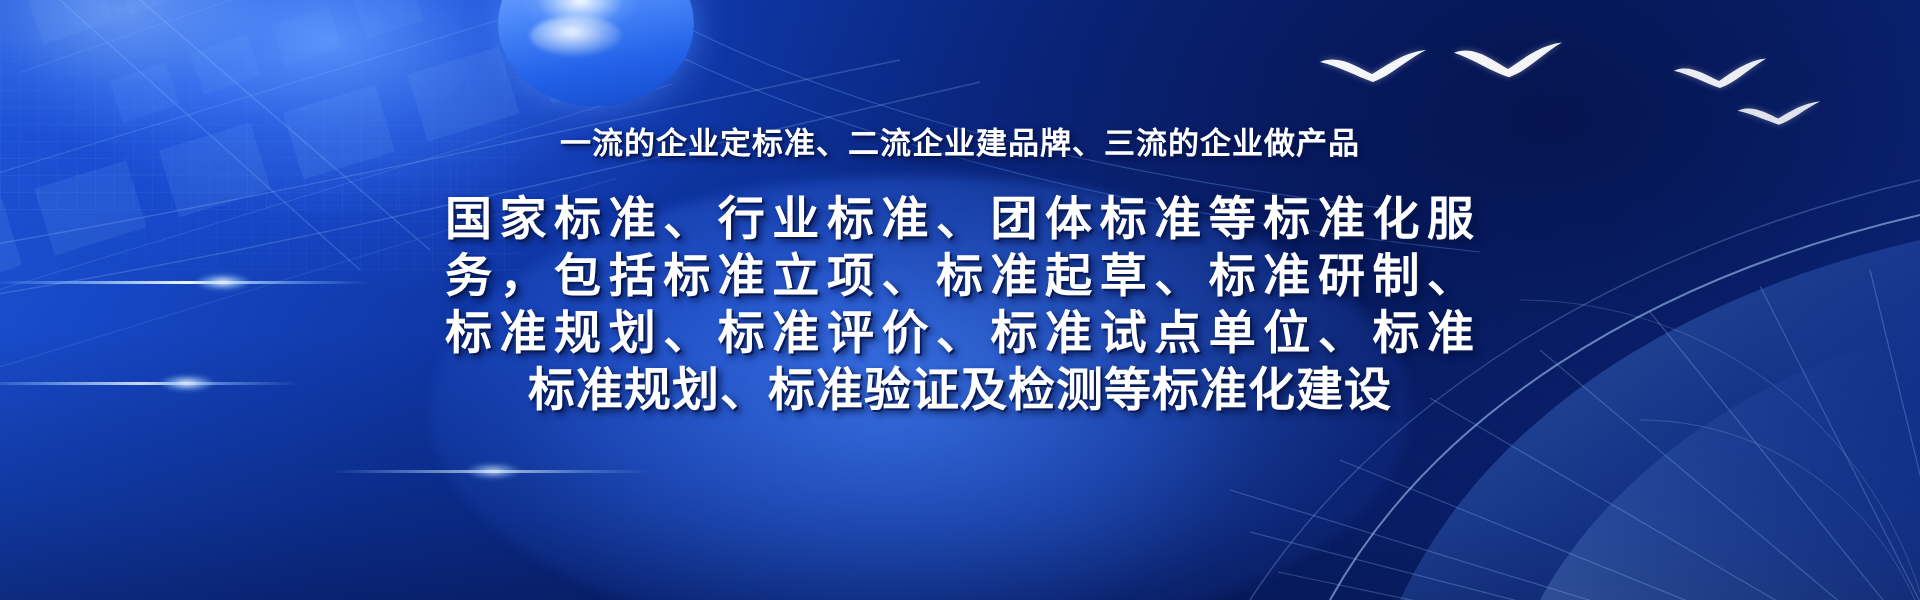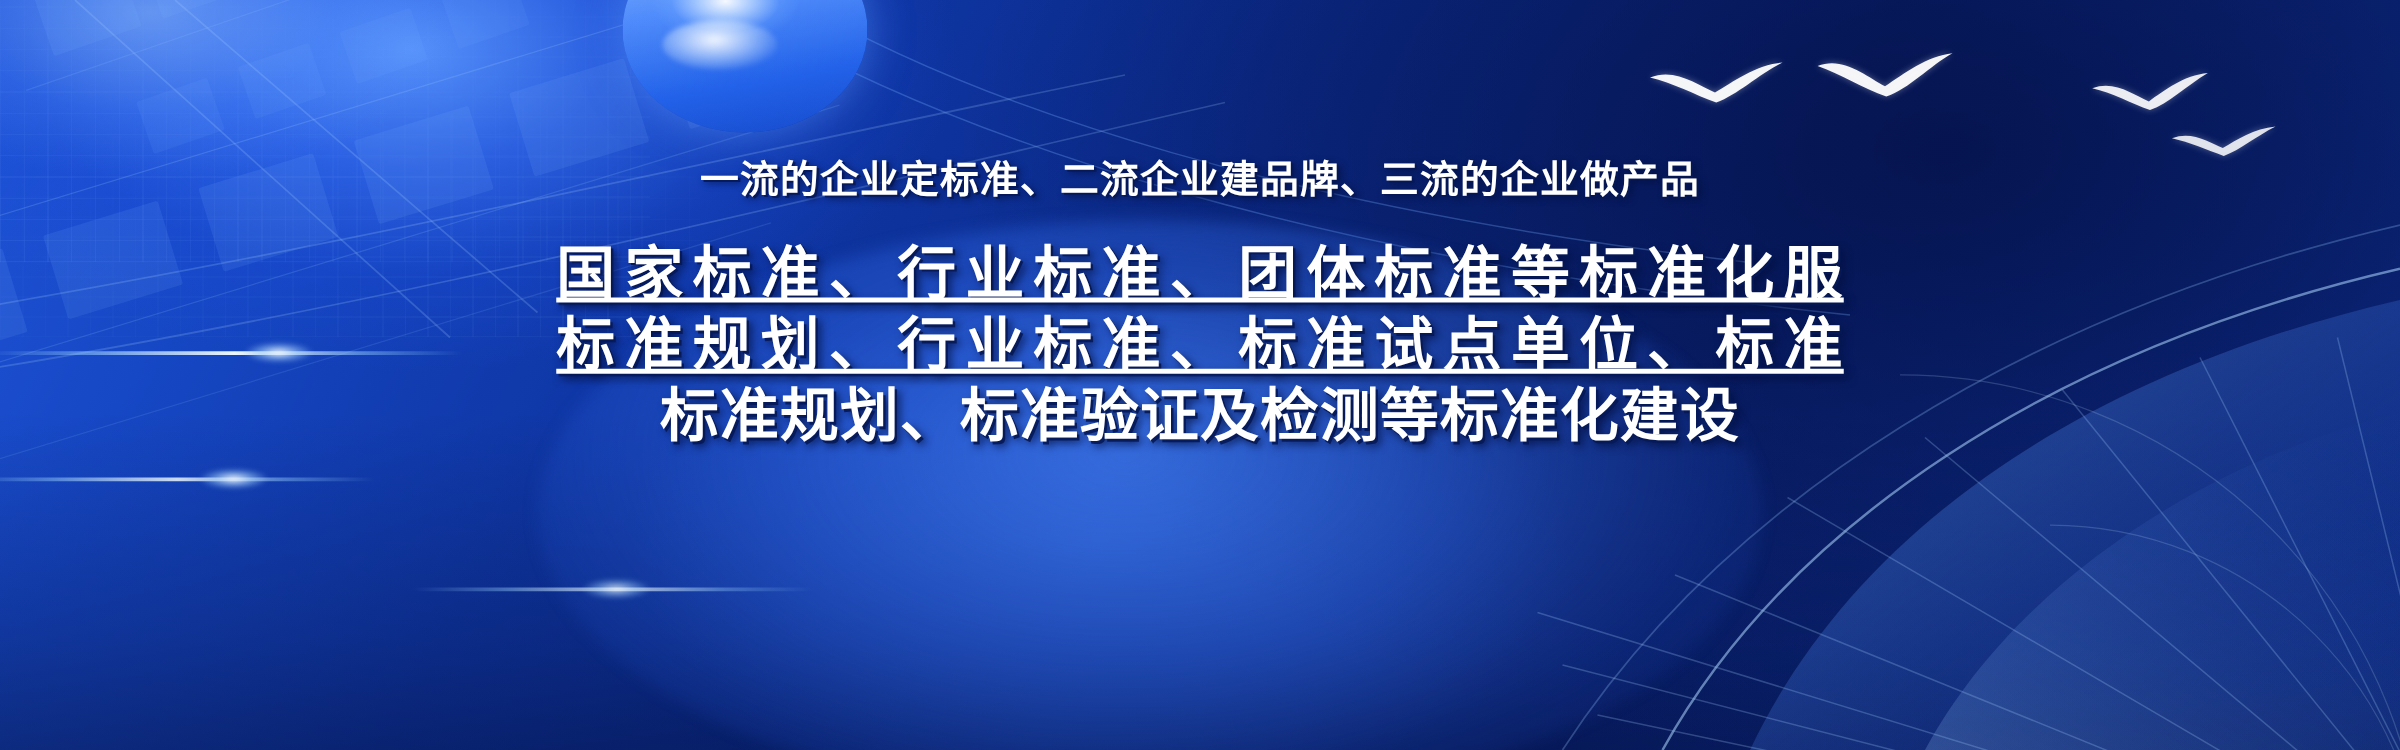--- a/index.html
+++ b/index.html
@@ -219,21 +219,20 @@
     text-align: center;
     text-shadow:
       2px 2px 0 rgba(6,24,86,0.9),
       4px 4px 7px rgba(3,14,60,0.8);
   }
   .body-line { white-space: nowrap; }
   .body-line.justify {
     text-align: justify;
     text-align-last: justify;
     white-space: normal;
-    text-decoration: underline;
   }
 </style>
 </head>
 <body>
 
 <div id="banner">
 
   <div class="layer bg-base"></div>
   <div class="layer bg-glow-tl"></div>
   <div class="layer bg-glow-tl2"></div>
@@ -349,19 +348,20 @@
   <svg class="bird" style="left:1736px; top:96px;" width="86" height="34" viewBox="0 0 110 42">
     <path d="M2 18 C 22 10, 40 22, 54 28 C 68 20, 86 8, 108 6 C 88 16, 72 30, 55 36 C 38 30, 20 22, 2 18 Z" fill="#ffffff" opacity=".85"></path>
   </svg>
 
   <div class="text-wrap">
 
     <div class="headline">一流的企业定标准、二流企业建品牌、三流的企业做产品</div>
 
     <div class="body-block">
       <div class="body-line justify">国家标准、行业标准、团体标准等标准化服</div>
-      <div class="body-line justify">标准规划、行业标准、标准试点单位、标准</div>
+      <div class="body-line justify">务，包括标准立项、标准起草、标准研制、</div>
+      <div class="body-line justify">标准规划、标准评价、标准试点单位、标准</div>
       <div class="body-line">标准规划、标准验证及检测等标准化建设</div>
     </div>
 
   </div>
 
 </div>
 
 </body></html>

